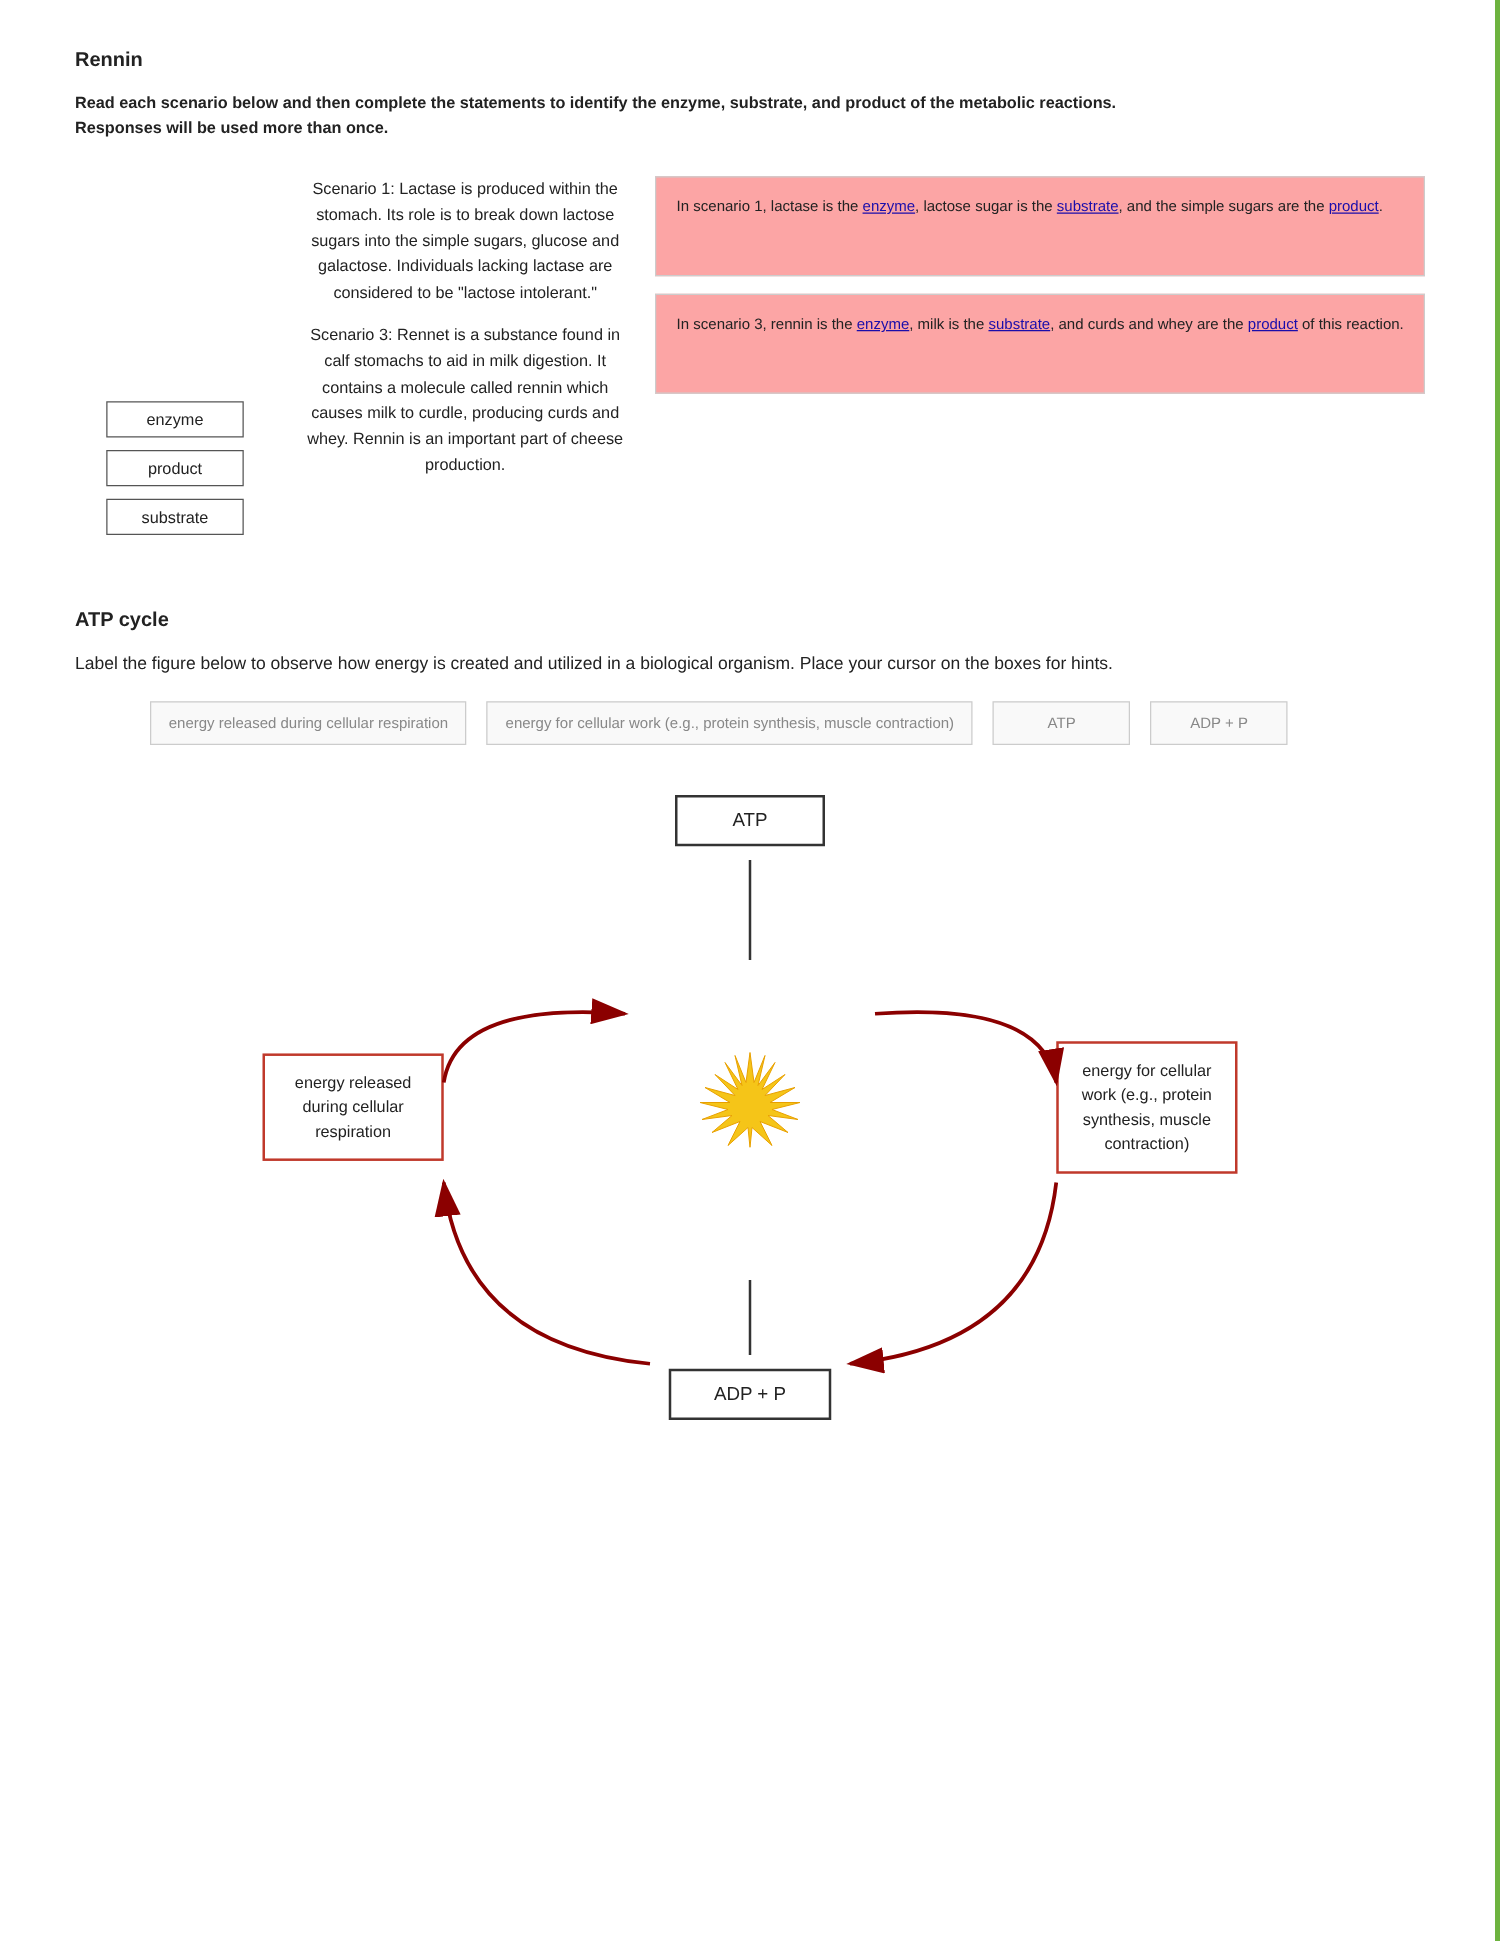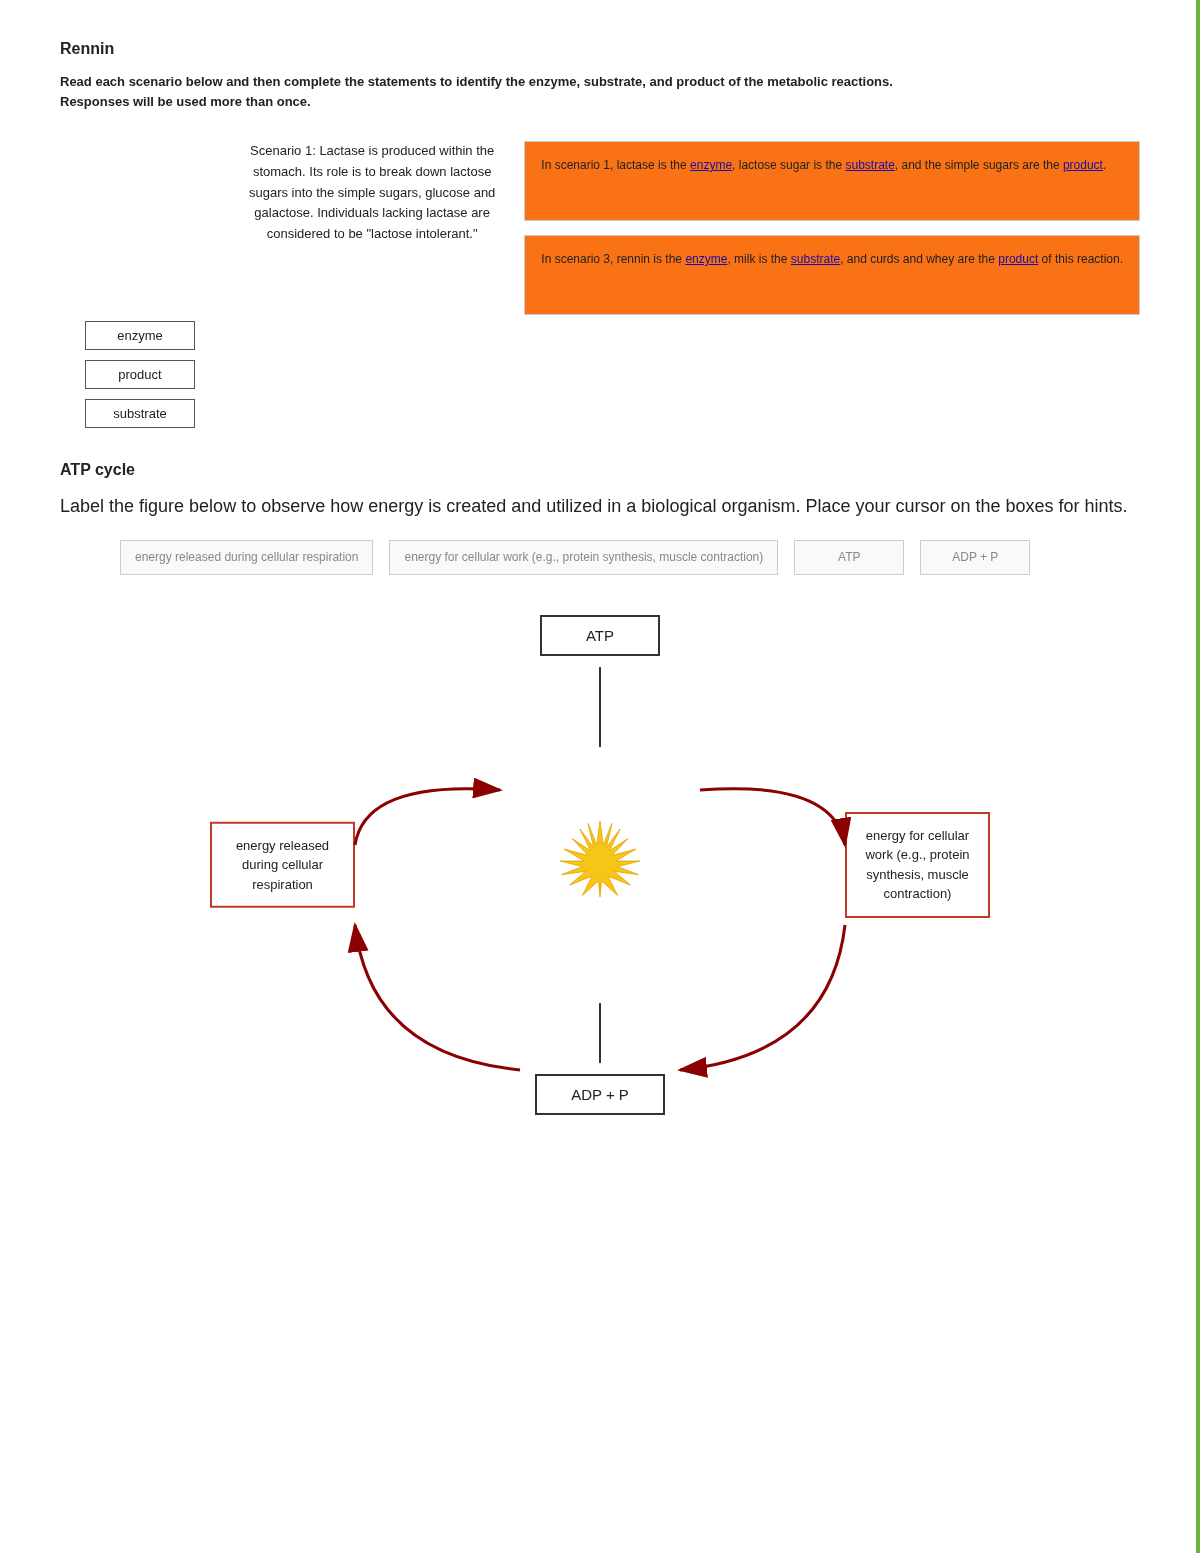--- a/index.html
+++ b/index.html
@@ -88,36 +88,36 @@
       flex-direction: column;
       gap: 14px;
       min-width: 330px;
     }
 
     .answer-box {
       border: 1px solid #ccc;
       padding: 14px 16px;
       font-size: 12px;
       line-height: 1.6;
-      background: #f97316;
+      background: #fca5a5;
       min-height: 80px;
     }
 
     .answer-box a, .underline-word {
       color: #1a0dab;
       text-decoration: underline;
     }
 
     
     .atp-section {
-      margin-top: 33px;
+      margin-top: 60px;
     }
 
     .atp-instructions {
-      font-size: 18px;
+      font-size: 14px;
       margin-bottom: 20px;
       line-height: 1.5;
     }
 
     
     .label-boxes-row {
       display: flex;
       gap: 16px;
       margin-bottom: 40px;
       margin-left: 60px;
@@ -252,20 +252,21 @@
   <div class="enzymes-layout">
 
     <div class="left-column">
       <div class="word-box">enzyme</div>
       <div class="word-box">product</div>
       <div class="word-box">substrate</div>
     </div>
 
     <div class="center-column">
       <div class="scenario-text">Scenario 1: Lactase is produced within the stomach. Its role is to break down lactose sugars into the simple sugars, glucose and galactose. Individuals lacking lactase are considered to be "lactose intolerant."</div>
+      <div class="scenario-text">Scenario 3: Rennet is a substance found in calf stomachs to aid in milk digestion. It contains a molecule called rennin which causes milk to curdle, producing curds and whey. Rennin is an important part of cheese production.</div>
     </div>
 
     <div class="right-column">
       <div class="answer-box">
         In scenario 1, lactase is the <span class="underline-word">enzyme</span>, lactose sugar is the <span class="underline-word">substrate</span>, and the simple sugars are the <span class="underline-word">product</span>.
       </div>
       <div class="answer-box">
         In scenario 3, rennin is the <span class="underline-word">enzyme</span>, milk is the <span class="underline-word">substrate</span>, and curds and whey are the <span class="underline-word">product</span> of this reaction.
       </div>
     </div>

